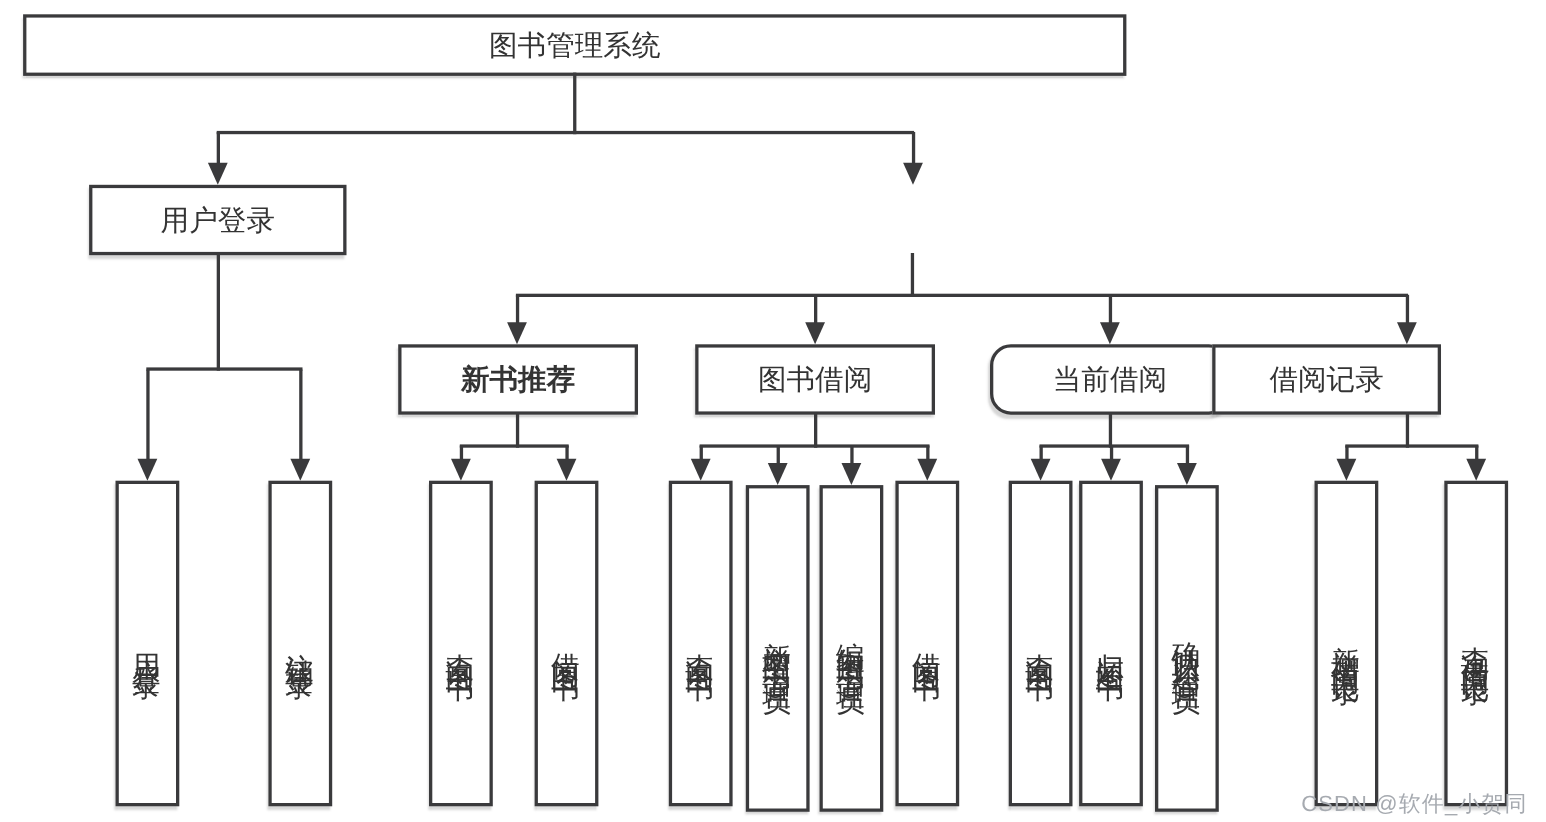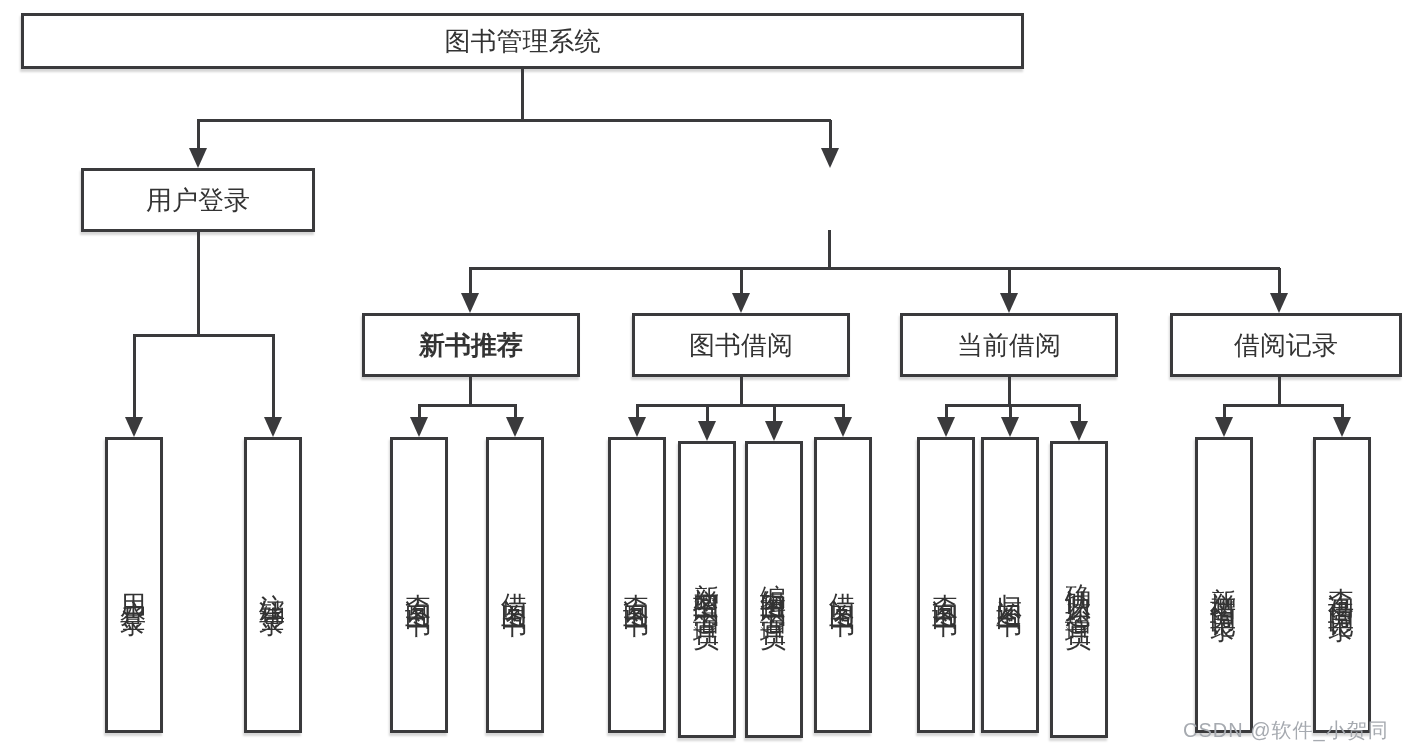--- a/index.html
+++ b/index.html
@@ -84,22 +84,22 @@
     <div class="shaft"></div>
     <div class="head"></div>
   </div>
   <div class="arrow" style="left:1269px;top:268px;height:45px;">
     <div class="shaft"></div>
     <div class="head"></div>
   </div>
 
   <div class="box" style="left:362px;top:313px;width:218px;height:64px;font-weight:bold;">新书推荐</div>
   <div class="box" style="left:632px;top:313px;width:218px;height:64px;font-family:Liberation Mono, monospace;">图书借阅</div>
-  <div class="box" style="left:900px;top:313px;width:218px;height:64px;">当前借阅</div>
-  <div class="box" style="left:1170px;top:313px;width:232px;height:64px;text-align:right;">借阅记录</div>
+  <div class="box" style="left:900px;top:313px;width:218px;height:64px;border-radius:19px;">当前借阅</div>
+  <div class="box" style="left:1102px;top:313px;width:208px;height:64px;text-align:right;">借阅记录</div>
 
   <div class="vline" style="left:469px;top:375px;height:32px;"></div>
   <div class="vline" style="left:740px;top:375px;height:32px;"></div>
   <div class="vline" style="left:1008px;top:375px;height:32px;"></div>
   <div class="vline" style="left:1278px;top:375px;height:32px;"></div>
 
   <div class="hline" style="left:418px;top:404px;width:99px;"></div>
   <div class="hline" style="left:636px;top:404px;width:209px;"></div>
   <div class="hline" style="left:945px;top:404px;width:136px;"></div>
   <div class="hline" style="left:1223px;top:404px;width:121px;"></div>

